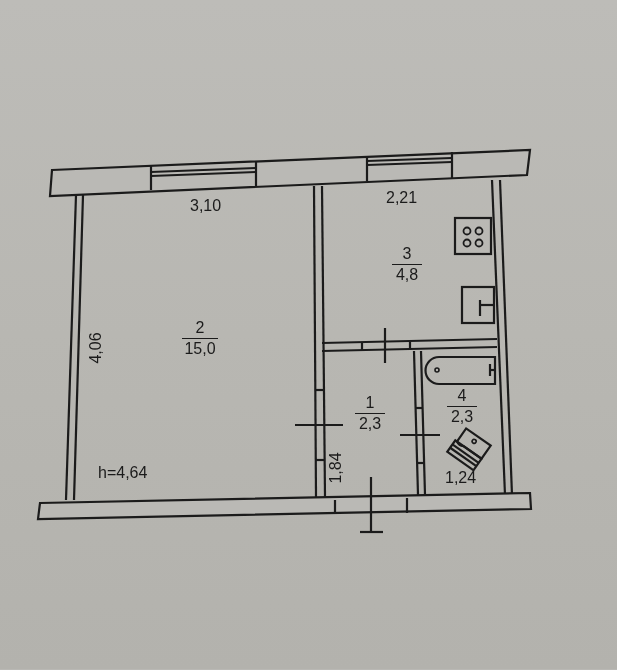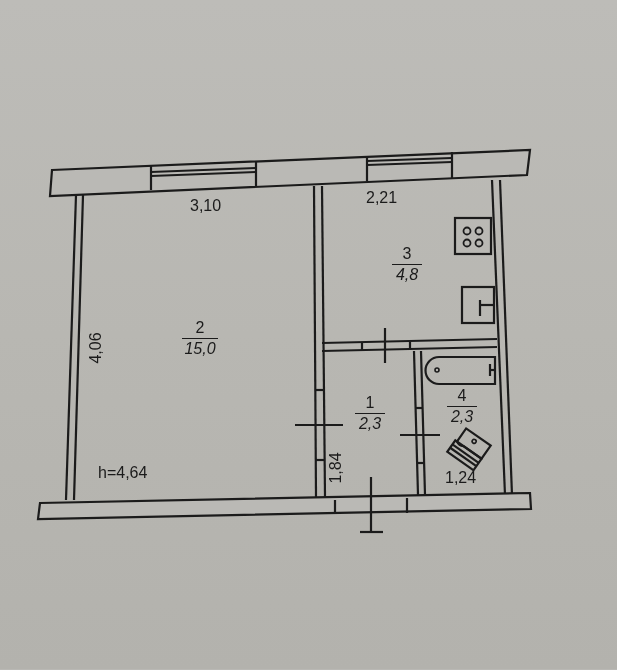--- a/index.html
+++ b/index.html
@@ -15,21 +15,21 @@
   svg { position: absolute; left: 0; top: 0; }
   .lbl {
     position: absolute; color: #1b1b1b; font-size: 16px; line-height: 1;
     white-space: nowrap;
   }
   .frac {
     position: absolute; color: #1b1b1b; font-size: 16px; text-align: center;
     line-height: 1;
   }
   .frac .num { display: block; padding-bottom: 2px; border-bottom: 1.5px solid #1b1b1b; }
-  .frac .den { display: block; padding-top: 2px; font-style: italic; }
+  .frac .den { display: block; padding-top: 2px; }
   .rot { transform: rotate(-90deg); transform-origin: center center; }
 </style>
 </head>
 <body>
 
 <div class="page">
   <svg width="617" height="670" viewBox="0 0 617 670">
     <g stroke="#1b1b1b" stroke-width="2.2" fill="none">
 
       <path d="M52,170 L530,150 L527,175 L50,196 Z" fill="#bab9b5"></path>
@@ -107,21 +107,21 @@
         <path d="M-8,-14 L8,-14 L8,16 L-8,16 L-8,-6 A8,8 0 0 1 -8,-14 Z" transform="rotate(-90)"></path>
         <rect x="-16" y="8" width="32" height="14" transform="rotate(0)"></rect>
         <line x1="-16" y1="13" x2="16" y2="13"></line>
         <line x1="-16" y1="17" x2="16" y2="17"></line>
         <circle cx="0" cy="-2" r="2" stroke-width="1.6"></circle>
       </g>
     </g>
   </svg>
 
   <div class="lbl" style="left:190px; top:198px;">3,10</div>
-  <div class="lbl" style="left:366px; top:190px;">2,21</div>
+  <div class="lbl" style="left:386px; top:190px;">2,21</div>
   <div class="lbl rot" style="left:80px; top:340px;">4,06</div>
   <div class="lbl rot" style="left:320px; top:460px;">1,84</div>
   <div class="lbl" style="left:445px; top:470px;text-align:right;">1,24</div>
   <div class="lbl" style="left:98px; top:465px;">h=4,64</div>
 
   <div class="frac" style="left:182px; top:320px; width:36px;">
     <span class="num">2</span>
     <span class="den">15,0</span>
   </div>
   <div class="frac" style="left:392px; top:246px; width:30px;">

